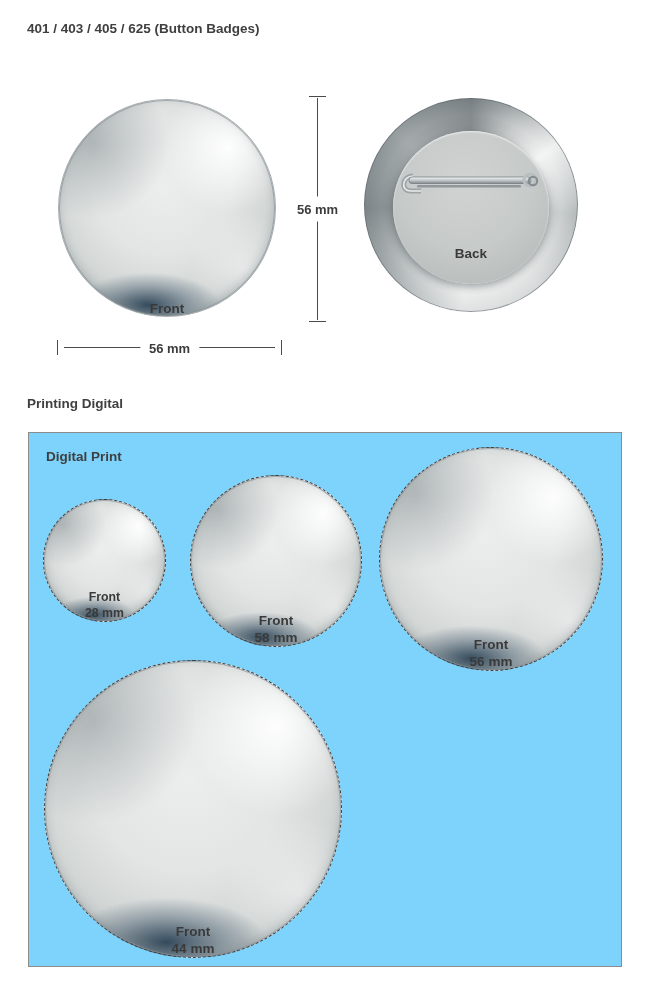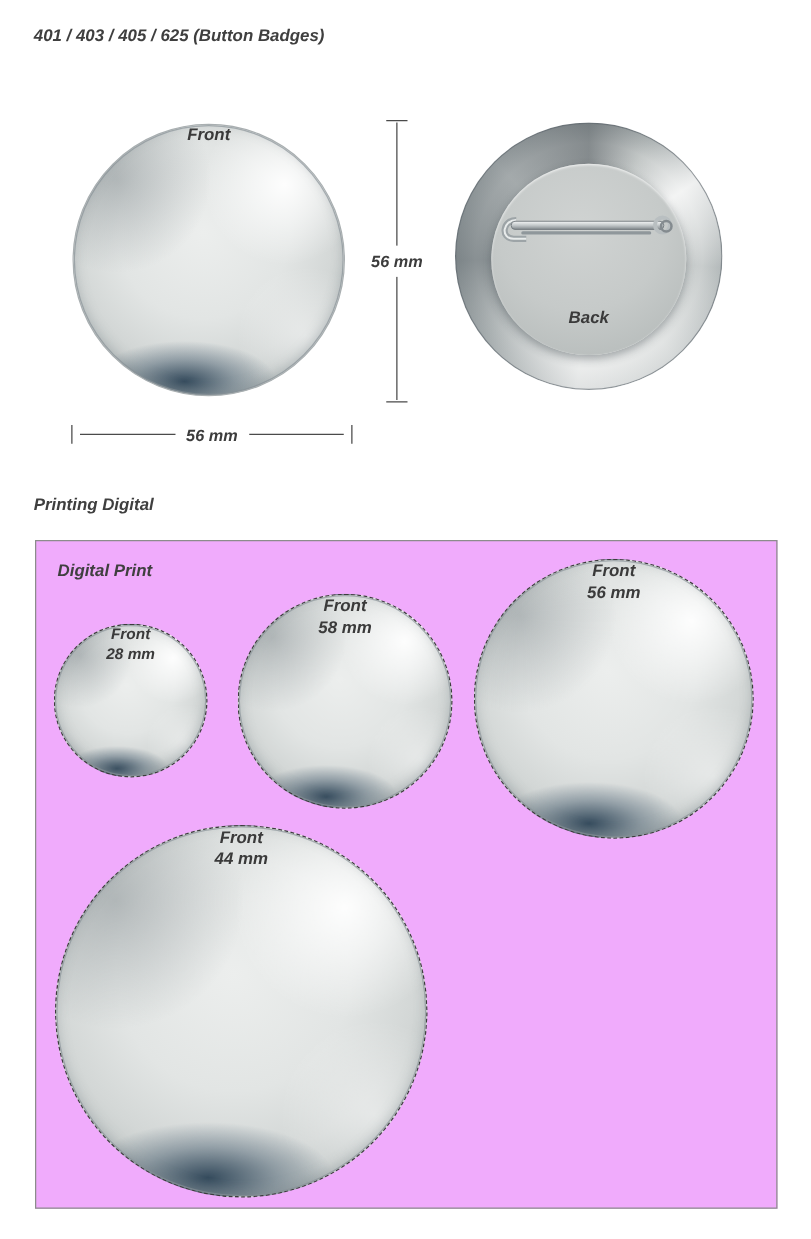--- a/index.html
+++ b/index.html
@@ -1,25 +1,25 @@
 <!DOCTYPE html>
 <html><head>
 <meta charset="utf-8">
 <style>
   * { margin:0; padding:0; box-sizing:border-box; }
   html,body { background:#ffffff; }
   body { font-family:"Liberation Sans", sans-serif; color:#3d3d3d; }
-  .page { position:relative; width:649px; height:991px; background:#ffffff; overflow:hidden;font-style:italic; }
+  .page { position:relative; width:649px; height:991px; background:#ffffff; overflow:hidden; }
 
   
   .title-block { position:absolute; left:27px; top:19px; font-size:13.5px; font-weight:bold; line-height:20px; color:#3f3f3f; }
   .print-heading { position:absolute; left:27px; top:396px; font-size:13.5px; font-weight:bold; color:#3f3f3f; }
 
   
-  .badge { position:absolute; border-radius:50%; display:flex; align-items:flex-start; justify-content:center; }
+  .badge { position:absolute; border-radius:50%; display:flex; align-items:flex-end; justify-content:center; }
   .metal {
     background:
       radial-gradient(circle at 78% 22%, rgba(255,255,255,0.95) 0%, rgba(255,255,255,0.55) 12%, rgba(255,255,255,0) 27%),
       radial-gradient(circle at 16% 20%, rgba(105,115,120,0.38) 0%, rgba(105,115,120,0) 30%),
       radial-gradient(ellipse 34% 15% at 41% 95%, rgba(20,46,68,0.82) 0%, rgba(40,66,88,0.38) 55%, rgba(40,66,88,0) 100%),
       radial-gradient(circle at 86% 78%, rgba(255,255,255,0.5) 0%, rgba(255,255,255,0) 22%),
       radial-gradient(circle at 48% 40%, #eceeed 0%, #e2e5e4 40%, #d3d7d6 62%, #c0c6c5 78%, #aeb5b4 90%, #cdd2d1 96%, #949b9a 100%);
     box-shadow: inset 0 0 0 1px rgba(135,145,150,0.65), inset 0 -3px 9px rgba(115,125,132,0.35);
   }
   .front-photo { left:58px; top:99px; width:218px; height:218px; border:1px solid #a9afb1; }
@@ -58,21 +58,21 @@
   }
   .back-plate {
     position:absolute; left:29px; top:33px; width:156px; height:153px; border-radius:50%;
     background: radial-gradient(circle at 46% 34%, #d0d3d2 0%, #c6cac9 50%, #b9bebd 80%, #adb2b2 100%);
     box-shadow: 0 3px 7px rgba(55,65,70,0.40), inset 0 1px 2px rgba(255,255,255,0.7);
   }
   .pin { position:absolute; left:4px; top:37px; width:146px; height:30px; }
   .back-label { position:absolute; left:0; right:0; top:67px; text-align:center; font-size:13.5px; font-weight:bold; color:#3a3a3a;margin-top:48px; }
 
   
-  .print-box { position:absolute; left:28px; top:432px; width:594px; height:535px; border:1px solid #8c8c8c; background:#f0abfc; }
+  .print-box { position:absolute; left:28px; top:432px; width:594px; height:535px; border:1px solid #8c8c8c; background:#7dd3fc; }
   .box-title { position:absolute; left:17px; top:16px; font-size:13.5px; font-weight:bold; color:#3f3f3f; }
   .b32 { left:14px; top:66px; width:123px; height:123px; }
   .b44 { left:161px; top:42px; width:172px; height:172px; }
   .b56 { left:350px; top:14px; width:224px; height:224px; }
   .b75 { left:15px; top:227px; width:298px; height:298px; }
 </style>
 </head>
 <body>
 
 <div class="page">

